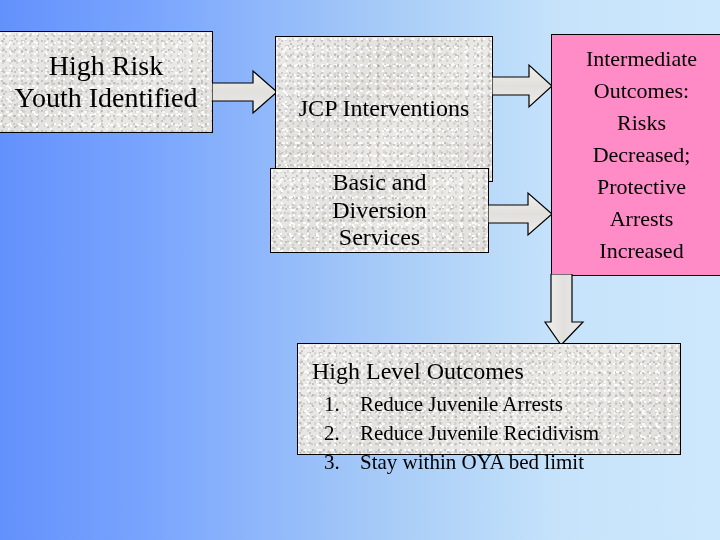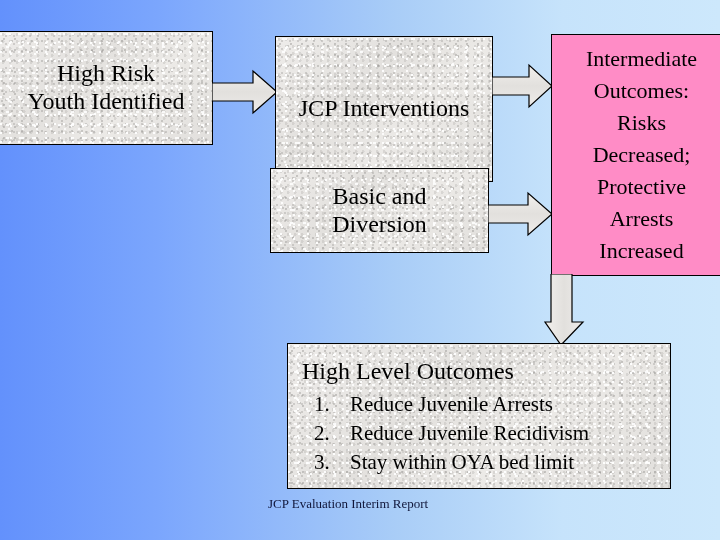--- a/index.html
+++ b/index.html
@@ -48,44 +48,44 @@
     text-align: center;
   }
 
   .box.pink {
     background-color: #ff8cc6;
     background-image: none;
   }
 
   
   #box-high-risk-youth {
-    left: 0px;  top: 31px;  width: 213px; height: 114px;
+    left: 0px;  top: 31px;  width: 213px; height: 102px;
     border-left: none;
-    font-size: 24px;
+    font-size: 28px;
   }
 
   #box-jcp-interventions {
     left: 275px; top: 36px;  width: 218px; height: 146px;
     font-size: 24px;
   }
 
   #box-basic-diversion {
     left: 270px; top: 168px; width: 219px; height: 85px;
     font-size: 24px;
   }
 
   #box-intermediate-outcomes {
     left: 551px; top: 34px;  width: 180px; height: 242px;
     border-right: none;
     font-size: 22px;
     line-height: 1.45;
   }
 
   #box-high-level-outcomes {
-    left: 287px; top: 343px; width: 384px; height: 146px;
+    left: 297px; top: 343px; width: 384px; height: 112px;
     display: block;
     text-align: left;
     padding: 13px 0 16px 14px;
     font-size: 24px;
   }
 
   #box-high-level-outcomes .hlo-title {
     font-size: 24px;
     line-height: 1.2;
     margin-bottom: 1px;
@@ -173,20 +173,21 @@
           <stop offset="100%" stop-color="#eeecea"></stop>
         </linearGradient>
       </defs>
       <polygon points="0,15 37,15 37,3 60,24 37,45 37,33 0,33" fill="url(#agrad2)" stroke="#000000" stroke-width="1.2" stroke-linejoin="miter"></polygon>
     </svg>
   </div>
 
   <div class="box" id="box-basic-diversion">
     <div>Basic and</div>
     <div>Diversion</div>
+    <div>Services</div>
   </div>
 
   <div class="arrow" id="arrow-basic-to-outcomes">
     <svg viewBox="0 0 65 48" width="65" height="48" aria-hidden="true">
       <defs>
         <linearGradient id="agrad3" x1="0" y1="0" x2="0" y2="1">
           <stop offset="0%" stop-color="#f2f0ed"></stop>
           <stop offset="50%" stop-color="#e2e0dd"></stop>
           <stop offset="100%" stop-color="#eeecea"></stop>
         </linearGradient>
@@ -220,15 +221,14 @@
 
   <div class="box" id="box-high-level-outcomes">
     <div class="hlo-title">High Level Outcomes</div>
     <ol>
       <li>Reduce Juvenile Arrests</li>
       <li>Reduce Juvenile Recidivism</li>
       <li>Stay within OYA bed limit</li>
     </ol>
   </div>
 
-  <div id="footer-caption">JCP Evaluation Interim Report</div>
 
 </div>
 
 </body></html>

